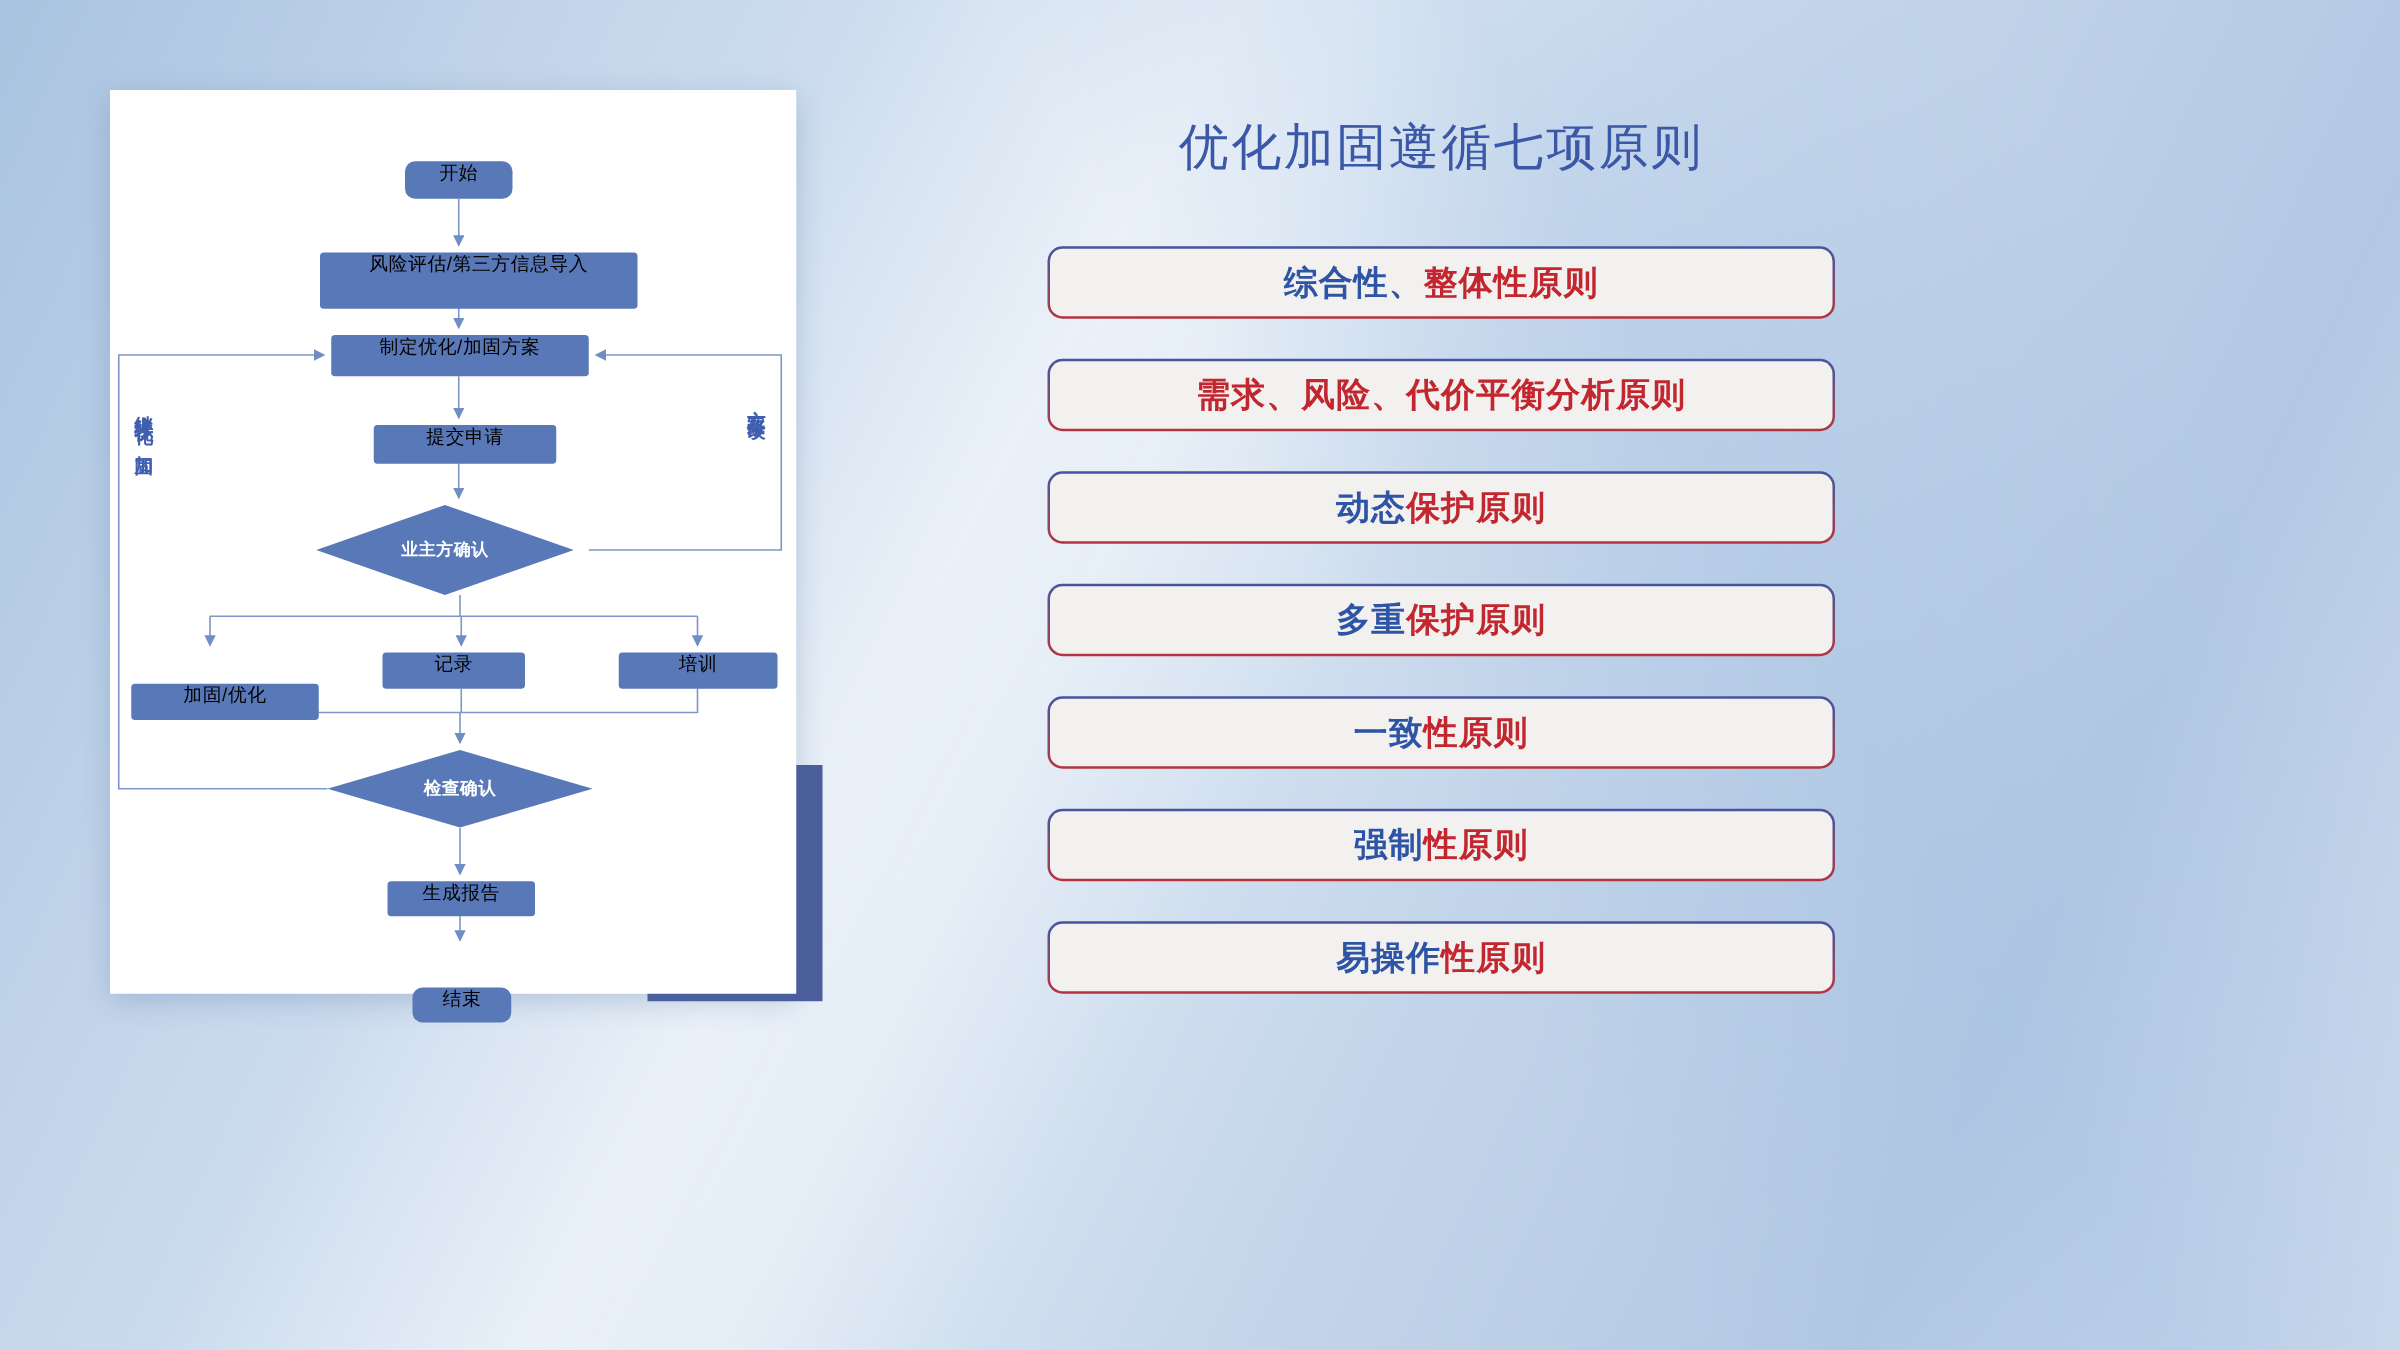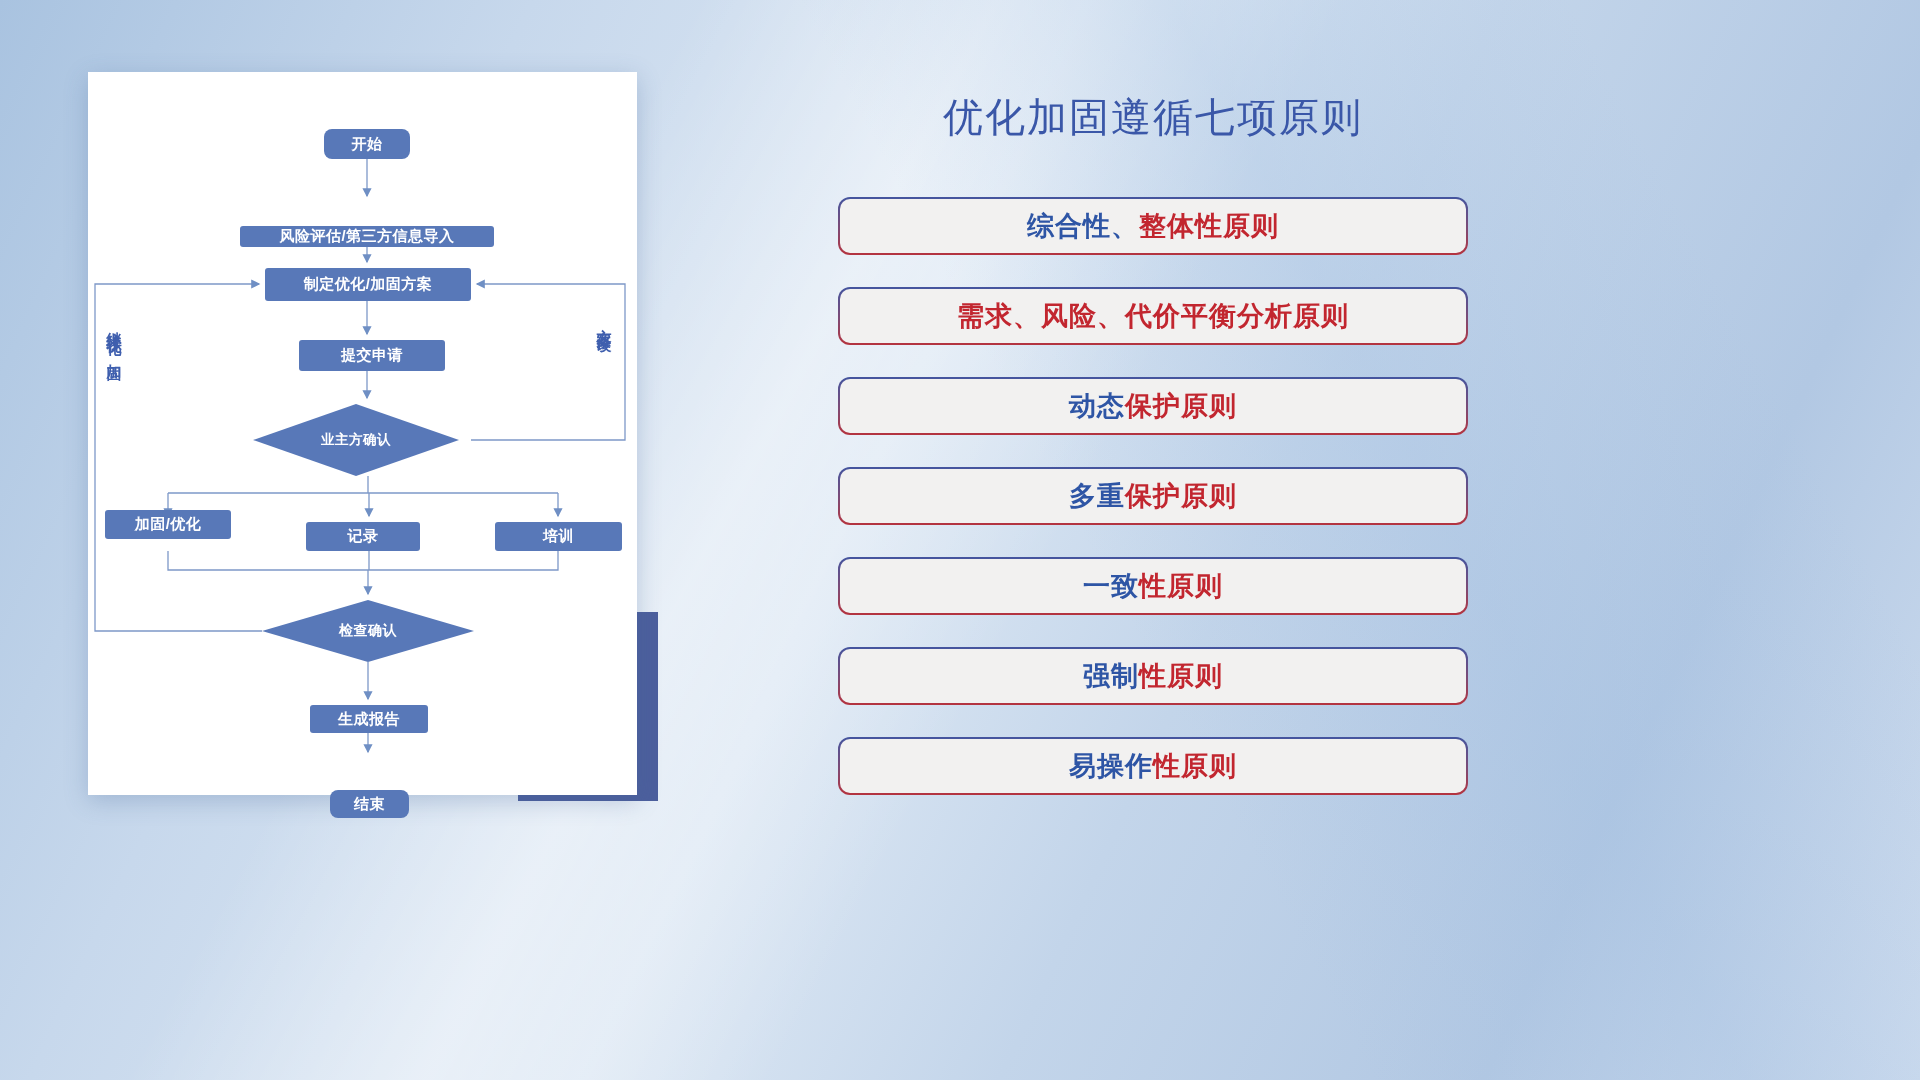--- a/index.html
+++ b/index.html
@@ -13,37 +13,37 @@
   .bg-streak.s2{background:linear-gradient(62deg,rgba(140,170,210,0) 55%,rgba(160,190,225,.30) 70%,rgba(160,190,225,0) 86%);}
 
   
   .accent-block{position:absolute;left:518px;top:612px;width:140px;height:189px;background:#4c5f9d;}
   .flow-card{
     position:absolute;left:88px;top:72px;width:549px;height:723px;background:#ffffff;
     box-shadow:0 6px 22px rgba(70,100,150,.28);
   }
   .flow-card svg{position:absolute;left:0;top:0;}
   .fnode{
-    position:absolute;background:#5878b8;color:#ffffff;
-    display:flex;align-items:center;justify-content:center;
-    font-size:15px;font-weight:700;border-radius:3px;letter-spacing:.5px;white-space:nowrap;
+    position:absolute;background:#5878b8;color:#000000;
+    display:flex;align-items:flex-start;justify-content:center;
+    font-size:15px;font-weight:400;border-radius:3px;letter-spacing:.5px;white-space:nowrap;
   }
   .fnode.pill{border-radius:8px;}
   .fdiamond{
     position:absolute;background:#5878b8;color:#ffffff;
     display:flex;align-items:center;justify-content:center;
     font-size:13.5px;font-weight:600;letter-spacing:.5px;
     clip-path:polygon(50% 0,100% 50%,50% 100%,0 50%);
   }
   .n-start{left:236px;top:57px;width:86px;height:30px;}
-  .n-risk{left:152px;top:130px;width:254px;height:21px;margin-top:24px;}
+  .n-risk{left:168px;top:130px;width:254px;height:45px;}
   .n-plan{left:177px;top:196px;width:206px;height:33px;}
   .n-submit{left:211px;top:268px;width:146px;height:31px;}
   .d-owner{left:165px;top:332px;width:206px;height:72px;}
-  .n-reinforce{left:17px;top:438px;width:126px;height:29px;}
+  .n-reinforce{left:17px;top:475px;width:150px;height:29px;}
   .n-record{left:218px;top:450px;width:114px;height:29px;}
   .n-training{left:407px;top:450px;width:127px;height:29px;}
   .d-check{left:174px;top:528px;width:212px;height:62px;font-size:14px;}
   .n-report{left:222px;top:633px;width:118px;height:28px;}
   .n-end{left:242px;top:718px;width:79px;height:28px;}
   .vlabel{
     position:absolute;writing-mode:vertical-lr;text-orientation:upright;
     color:#3f5fae;font-size:15px;font-weight:600;letter-spacing:3px;line-height:16px;
   }
   .vl-continue{left:18px;top:248px;height:200px;}

